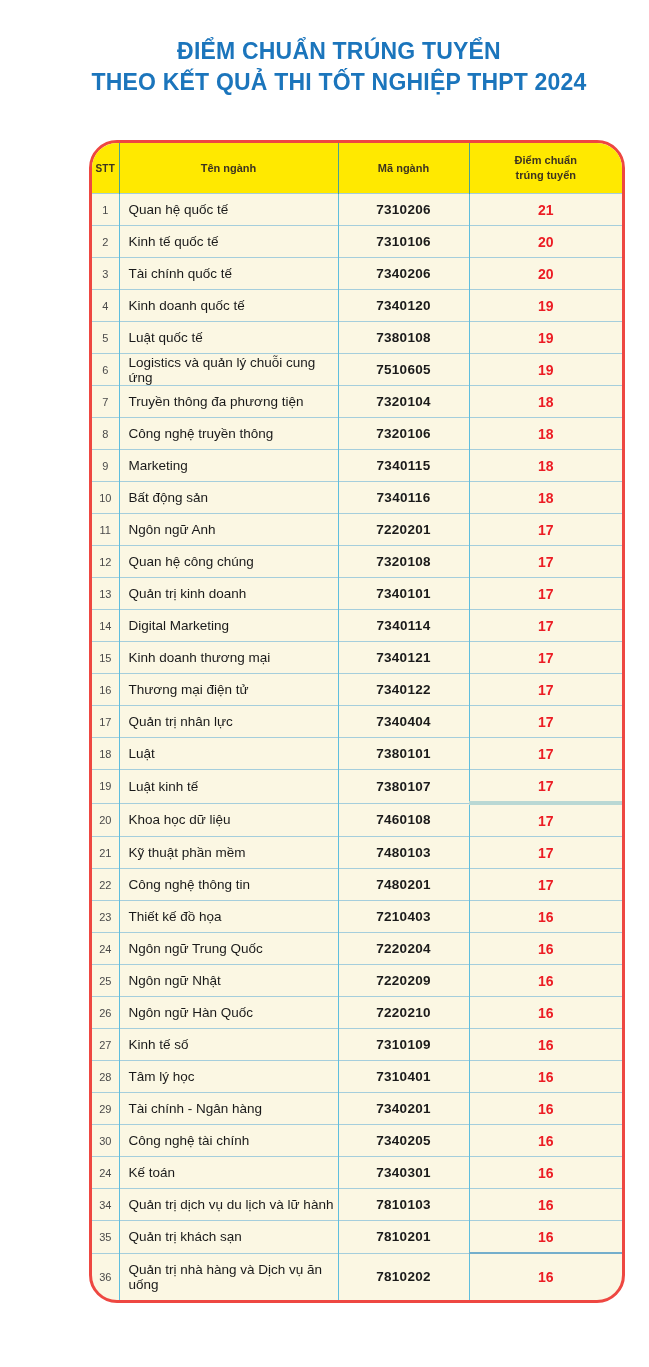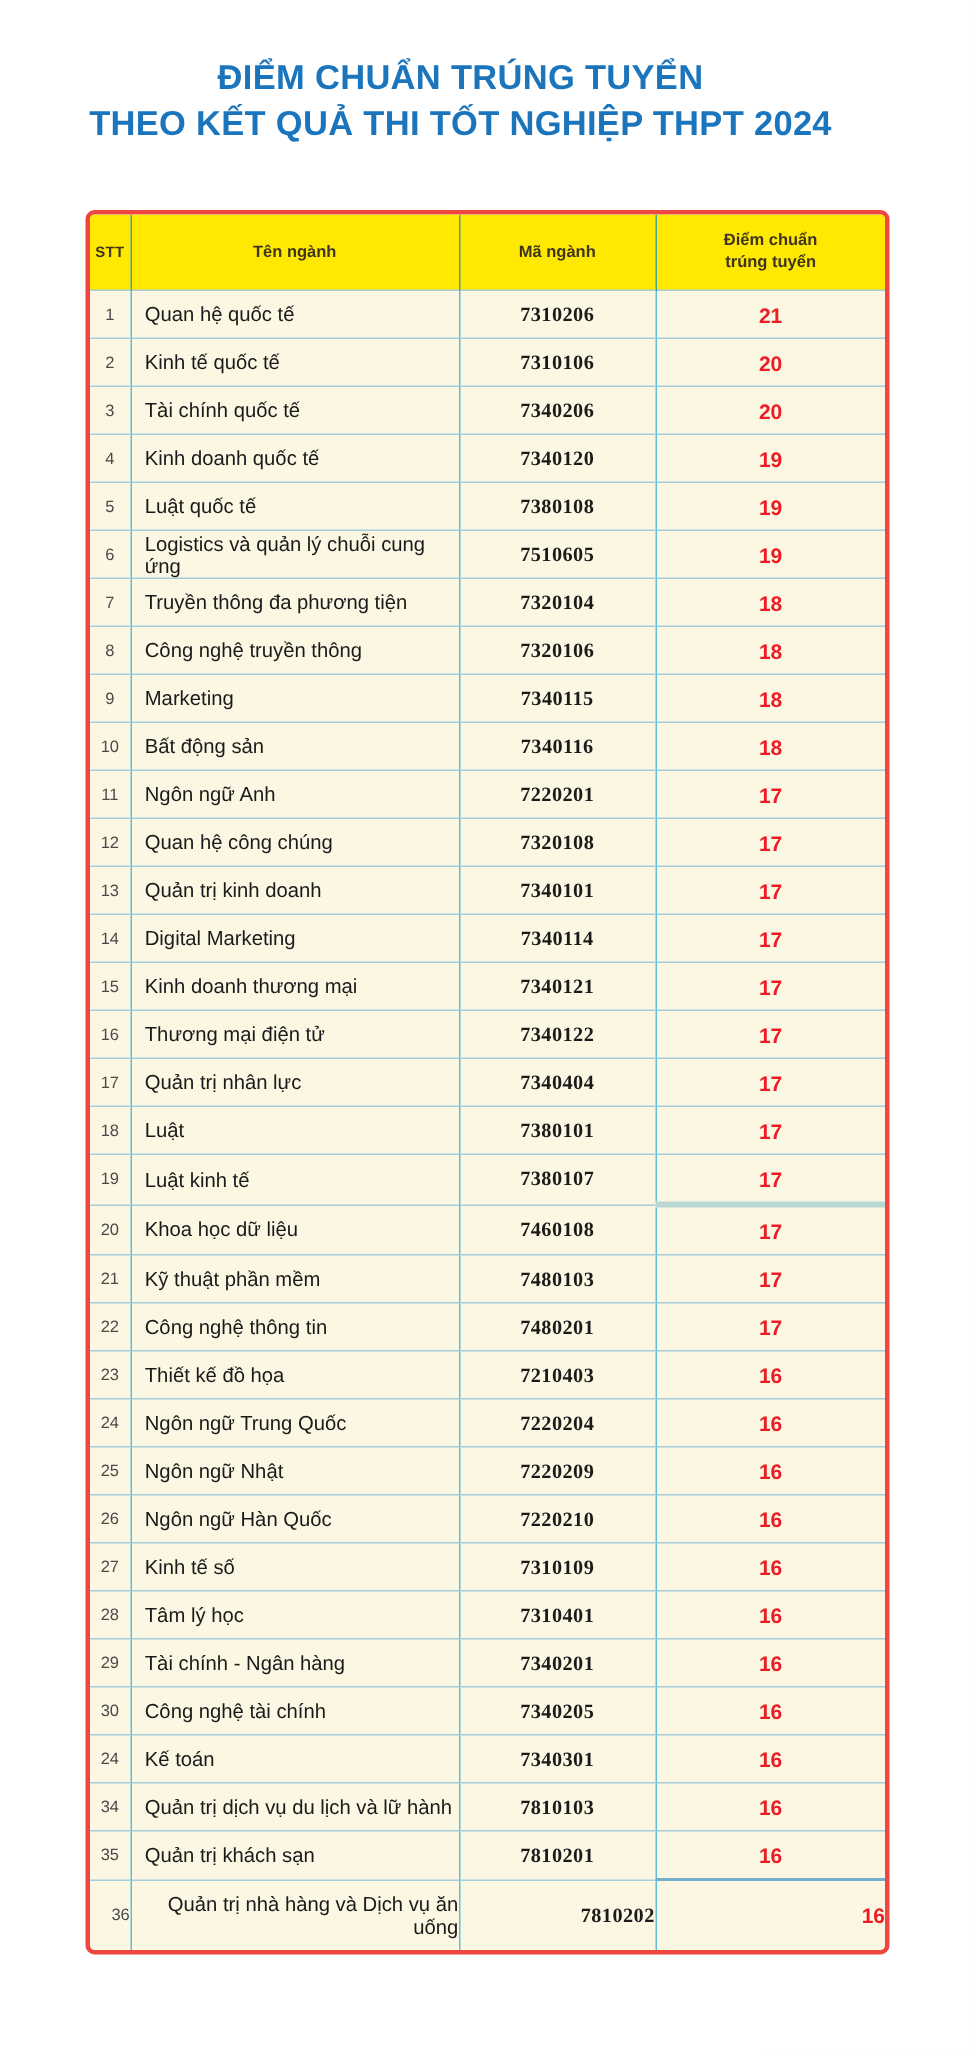--- a/index.html
+++ b/index.html
@@ -7,36 +7,37 @@
     padding: 0;
     background: #ffffff;
     font-family: "Liberation Sans", sans-serif;
   }
   .page {
     position: relative;
     width: 614px;
     height: 1367px;
     background: #ffffff;
     overflow: hidden;
+    margin-left: 32px;
   }
   .title {
     margin: 36px 0 0 0;
     text-align: center;
     color: #1B75BC;
     font-weight: bold;
     font-size: 23px;
     line-height: 31px;
     letter-spacing: 0.2px;
   }
   .board {
     box-sizing: border-box;
     margin: 42px 0 0 57px;
     width: 536px;
     border: 3px solid #EE4741;
-    border-radius: 6px;
+    border-radius: 28px;
     overflow: hidden;
     background: #FBF7E3;
   }
   table {
     border-collapse: collapse;
     table-layout: fixed;
     width: 100%;
   }
   col.c-stt   { width: 27px;  }
   col.c-name  { width: 219px; }
@@ -75,29 +76,28 @@
     color: #4A4A4A;
   }
   tbody td.name {
     font-weight: normal;
     padding-left: 9px;
   }
   tbody td.code {
     text-align: center;
     font-weight: bold;
     letter-spacing: 0.3px;
-    font-family: Liberation Serif, serif;
   }
   tbody td.score {
     text-align: center;
     font-weight: bold;
     font-size: 14px;
     color: #EC1C24;
   }
-  tbody tr:last-child td { height: 46px; text-align: right; }
+  tbody tr:last-child td { height: 46px; }
   
   tbody tr:nth-child(20) td.score { border-top: 4px solid #B9D8D4; }
   tbody tr:nth-child(34) td.score { border-top: 2.5px solid #74AECB; }
 </style>
 </head>
 <body>
 
 <div class="page">
 
   <div class="title">

